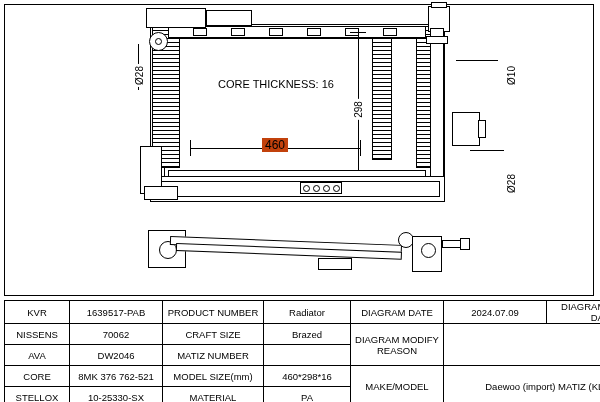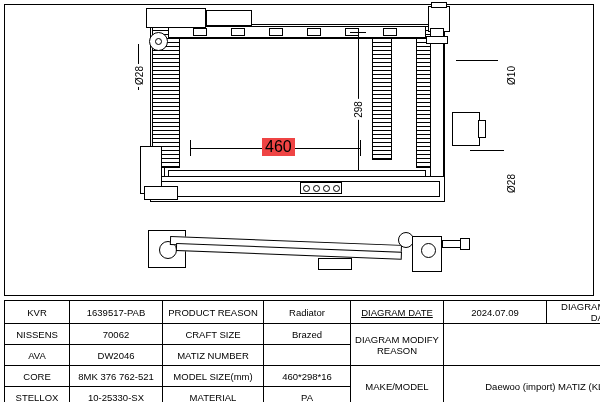--- a/index.html
+++ b/index.html
@@ -70,21 +70,21 @@
   .drain i{width:5px;height:5px;border:1px solid #000;border-radius:50%;display:block;}
 
   
   .lbracket{position:absolute;left:140px;top:146px;width:22px;height:48px;border:1px solid #000;box-sizing:border-box;background:#fff;}
   .lbracket2{position:absolute;left:144px;top:186px;width:34px;height:14px;border:1px solid #000;box-sizing:border-box;background:#fff;}
 
   
   .dimline{position:absolute;background:#000;}
   .h-dim{height:1px;}
   .v-dim{width:1px;}
-  .dim-label{position:absolute;font-size:16px;background:#ef4444;padding:0 3px;}
+  .dim-label{position:absolute;font-size:12px;background:#c2410c;padding:0 3px;}
   .vlabel{position:absolute;font-size:10px;background:#fff;padding:0 2px;transform:rotate(-90deg);transform-origin:center;}
   .core-text{position:absolute;left:218px;top:78px;font-size:11px;}
 
   
   .part-a{position:absolute;left:148px;top:230px;width:38px;height:38px;border:1px solid #000;box-sizing:border-box;background:#fff;}
   .part-a .hole{position:absolute;left:10px;top:10px;width:16px;height:16px;border:1px solid #000;border-radius:50%;}
   .rod{position:absolute;left:170px;top:236px;width:232px;height:9px;border:1px solid #000;box-sizing:border-box;background:#fff;
        transform:rotate(2.2deg);transform-origin:left center;}
   .rod2{position:absolute;left:176px;top:243px;width:226px;height:8px;border:1px solid #000;box-sizing:border-box;background:#fff;
        transform:rotate(2.2deg);transform-origin:left center;}
@@ -93,21 +93,21 @@
   .part-b .hole{position:absolute;left:8px;top:6px;width:13px;height:13px;border:1px solid #000;border-radius:50%;}
   .stub{position:absolute;left:442px;top:240px;width:22px;height:8px;border:1px solid #000;box-sizing:border-box;background:#fff;}
   .stub2{position:absolute;left:460px;top:238px;width:10px;height:12px;border:1px solid #000;box-sizing:border-box;background:#fff;}
   .part-c{position:absolute;left:398px;top:232px;width:14px;height:14px;border:1px solid #000;border-radius:50%;background:#fff;}
 
   
   .tbl{position:absolute;left:4px;top:300px;width:592px;border-collapse:collapse;table-layout:fixed;}
   .tbl td{border:1px solid #000;font-size:9.5px;padding:0 4px;height:20px;text-align:center;vertical-align:middle;
           font-family:"Liberation Sans", sans-serif;}
   .c1{width:56px;} .c2{width:84px;} .c3{width:92px;} .c4{width:78px;}
-  .c5{width:84px;text-decoration:underline;} .c6{width:94px;} .c7{width:104px;}
+  .c5{width:84px;} .c6{width:94px;} .c7{width:104px;}
 </style>
 </head>
 <body>
 
 <div class="page">
 
   <div class="drawing">
     <div class="frame"></div>
     <div class="watermark">KVR</div>
 
@@ -169,41 +169,42 @@
 
     <div class="dimline v-dim" style="left:138px;top:44px;height:46px;"></div>
     <div class="vlabel" style="left:128px;top:70px;">Ø28</div>
 
     <div class="dimline h-dim" style="left:456px;top:60px;width:42px;"></div>
     <div class="vlabel" style="left:500px;top:70px;">Ø10</div>
 
     <div class="dimline h-dim" style="left:470px;top:150px;width:34px;"></div>
     <div class="vlabel" style="left:500px;top:178px;">Ø28</div>
 
+    <div class="core-text">CORE THICKNESS: 16</div>
 
     <div class="part-a">
         <span class="hole"></span>
       </div>
     <div class="rod"></div>
     <div class="rod2"></div>
     <div class="rod-box"></div>
     <div class="part-c"></div>
     <div class="part-b">
         <span class="hole"></span>
       </div>
     <div class="stub"></div>
     <div class="stub2"></div>
   </div>
 
   <table class="tbl">
     <tbody>
         <tr>
       <td class="c1">KVR</td>
       <td class="c2">1639517-PAB</td>
-      <td class="c3">PRODUCT REASON</td>
+      <td class="c3">PRODUCT NUMBER</td>
       <td class="c4">Radiator</td>
       <td class="c5">DIAGRAM DATE</td>
       <td class="c6">2024.07.09</td>
       <td class="c7">DIAGRAM MODIFY DATE</td>
       <td></td>
     </tr>
     <tr>
       <td>NISSENS</td>
       <td>70062</td>
       <td>CRAFT SIZE</td>

